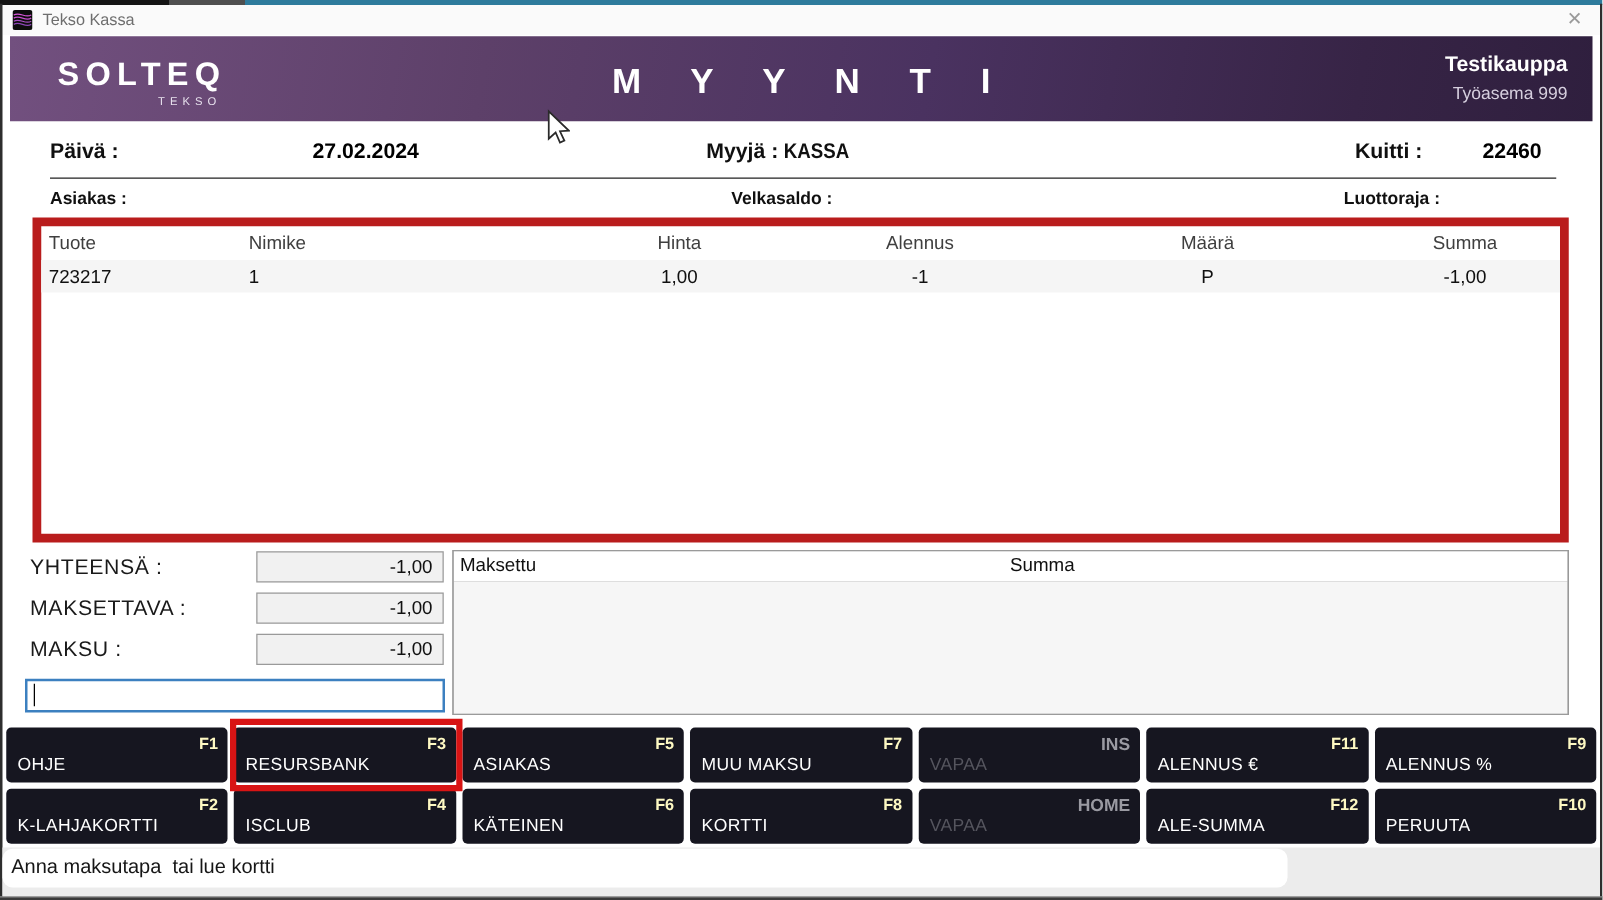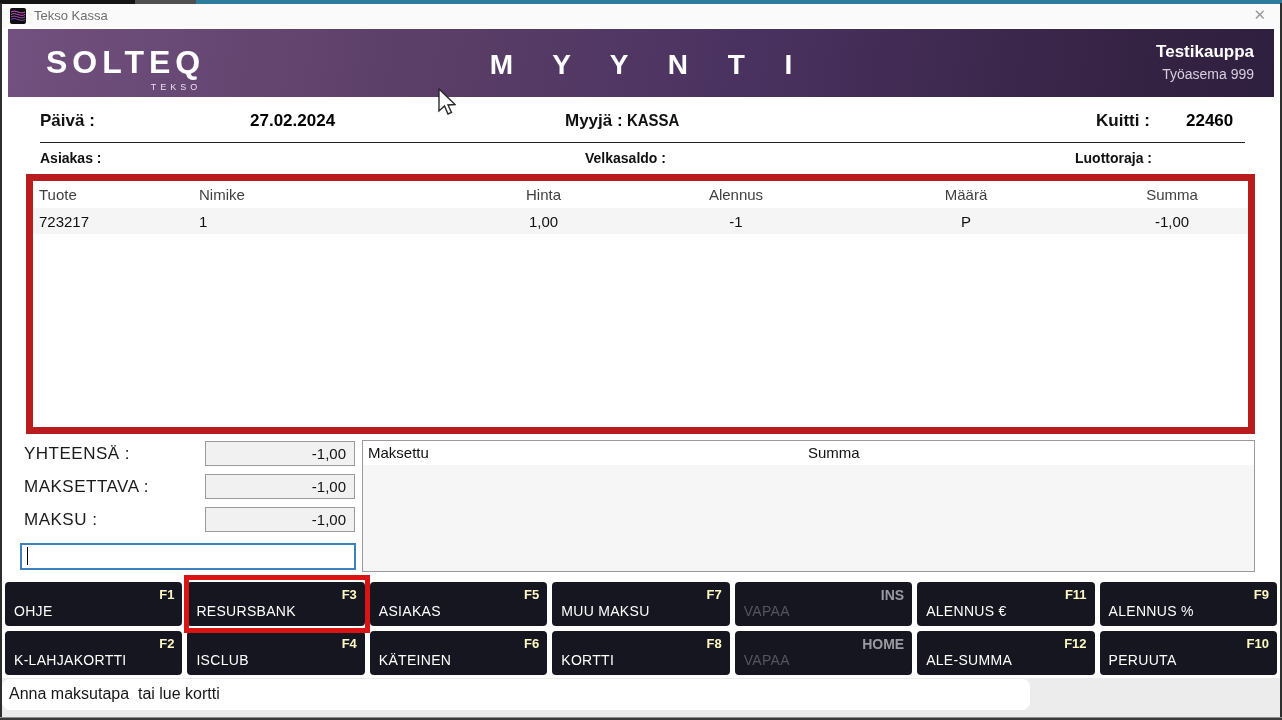--- a/index.html
+++ b/index.html
@@ -19,37 +19,37 @@
 
   
   .wb-left  { position:absolute; left:0; top:3px; width:2px;  height:717px; background:#2e2e2e; }
   .wb-right { position:absolute; right:0; top:3px; width:2px; height:717px; background:#2e2e2e; }
   .wb-bottom{ position:absolute; left:0; top:717px; width:1282px; height:3px; background:#3a3a3a; border-top:1px solid #8e8e8e; }
 
   
   .header { position:absolute; left:8px; top:29px; width:1266px; height:68px;
     background:linear-gradient(100deg,#72507f 0%,#5d4069 30%,#4a3260 58%,#372446 85%,#2f1f3e 100%); color:#ffffff; }
   .logo { position:absolute; left:38px; top:15px; text-align:center; }
-  .logo-primary { font-size:32px; font-weight:bold; letter-spacing:5px; color:#ffffff; }
+  .logo-primary { font-size:26px; font-weight:bold; letter-spacing:5px; color:#ffffff; }
   .logo-secondary { display:block; font-size:9px; letter-spacing:4px; color:#e8e2ee; margin-top:1px; text-align:right; padding-right:4px; }
   .screen-title { position:absolute; left:0; right:0; top:20px; text-align:center;
     font-size:28px; font-weight:bold; letter-spacing:16px; text-indent:16px; }
   .store-info { position:absolute; right:20px; top:13px; text-align:right; }
   .store-name { font-size:17px; font-weight:bold; }
   .workstation { font-size:14px; color:#d6cfde; margin-top:4px; }
   .mouse-cursor { position:absolute; left:428px; top:58px; }
 
   
   .lbl { font-weight:bold; color:#101010; }
   .row1 { position:absolute; top:111px; left:0; width:1282px; height:22px; font-size:17px; }
   .row1 .date-label { position:absolute; left:40px; }
   .row1 .date-value { position:absolute; left:250px; font-weight:bold; }
   .row1 .cashier { position:absolute; left:565px; }
   .cashier-value { display:inline-block; transform:scaleX(.88); transform-origin:left; letter-spacing:0; }
-  .row1 .receipt-label { position:absolute; left:1084px;margin-left:12px; }
+  .row1 .receipt-label { position:absolute; left:1084px; }
   .row1 .receipt-value { position:absolute; left:1186px; font-weight:bold; }
   .divider { position:absolute; top:142px; left:40px; width:1205px; height:1px; background:#222; }
   .row2 { position:absolute; top:150px; left:0; width:1282px; height:18px; font-size:14px; }
   .row2 .customer { position:absolute; left:40px; }
   .row2 .debt { position:absolute; left:585px; }
   .row2 .credit { position:absolute; left:1075px; }
 
   
   .items-table { position:absolute; left:26px; top:174px; width:1229px; height:260px;
     border:7px solid #b91c1c; background:#ffffff; font-size:15px; }

